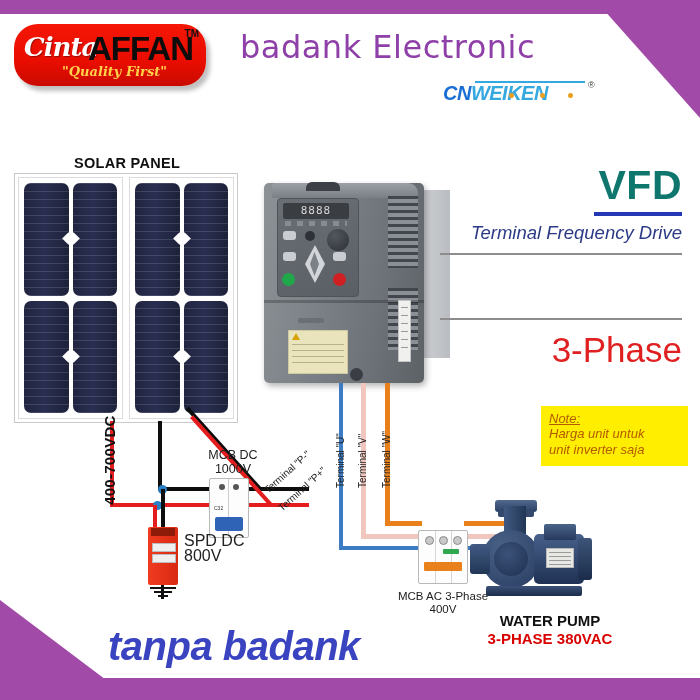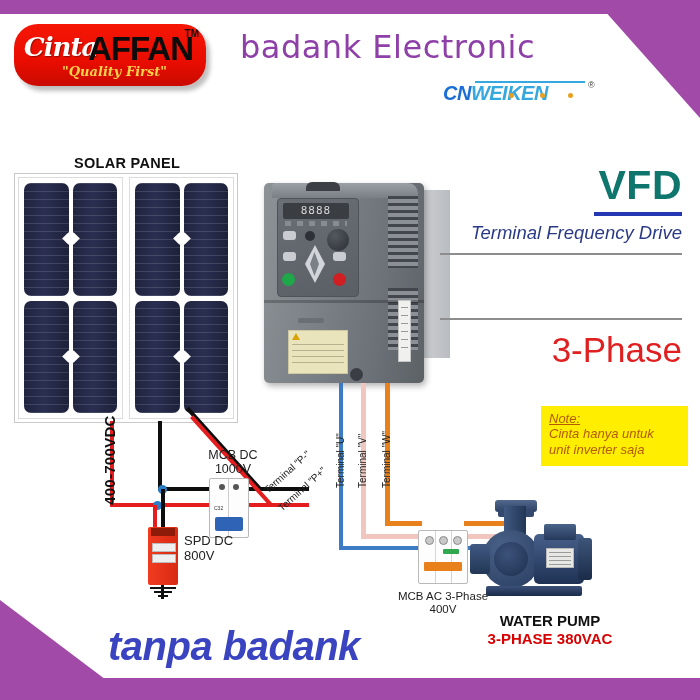--- a/index.html
+++ b/index.html
@@ -103,21 +103,21 @@
   .mcbdc .term{position:absolute;top:5px;width:6px;height:6px;border-radius:50%;background:#555;}
   .mcbdc .lever{position:absolute;left:5px;bottom:6px;width:28px;height:14px;background:#2f63b5;border-radius:2px;}
   .mcbdc .split{position:absolute;left:18px;top:0;bottom:0;width:1px;background:#ccc;}
   .mcbdc .txt{position:absolute;left:4px;top:26px;font-size:5px;color:#333;}
   .lbl-mcbdc{position:absolute;left:190px;top:448px;width:86px;text-align:center;font-size:12.5px;color:#222;line-height:14px;}
 
   
   .spd{position:absolute;left:148px;top:527px;width:30px;height:58px;background:linear-gradient(90deg,#f03b20,#d92a12);border-radius:2px;}
   .spd .slotw{position:absolute;left:4px;width:22px;height:7px;background:#efefef;border:1px solid #bbb;}
   .spd .dark{position:absolute;left:3px;top:1px;width:24px;height:8px;background:#8e1b0a;}
-  .lbl-spd{position:absolute;left:184px;top:533px;font-size:13px;color:#222;line-height:15px;}
+  .lbl-spd{position:absolute;left:184px;top:533px;font-size:16px;color:#222;line-height:15px;}
   .gnd{position:absolute;left:150px;top:585px;width:26px;}
   .gnd i{display:block;margin:2px auto;height:2px;background:#111;}
 
   
   .mcbac{position:absolute;left:418px;top:530px;width:48px;height:52px;background:#fdfdfd;border:1px solid #b9b9b9;border-radius:2px;}
   .mcbac .tm{position:absolute;top:5px;width:7px;height:7px;border-radius:50%;background:#c9c9c9;border:1px solid #8a8a8a;}
   .mcbac .lv{position:absolute;left:5px;top:31px;width:38px;height:9px;background:#e8801c;border-radius:1px;}
   .mcbac .gm{position:absolute;left:24px;top:18px;width:16px;height:5px;background:#2fa84f;border-radius:1px;}
   .mcbac .sp{position:absolute;top:0;bottom:0;width:1px;background:#d5d5d5;}
   .lbl-mcbac{position:absolute;left:385px;top:590px;width:116px;text-align:center;font-size:11.5px;color:#222;line-height:13px;}
@@ -377,19 +377,19 @@
 
   <div class="vfd">VFD</div>
   <div class="vfd-ul"></div>
   <div class="vfd-sub">Terminal Frequency Drive</div>
   <div class="rule" style="top:253px;"></div>
   <div class="rule" style="top:318px;"></div>
   <div class="spec-ph">3-Phase</div>
 
   <div class="note">
     <div class="hd">Note:</div>
-    <div class="ln">Cinta hanya untuk</div>
+    <div class="ln">Harga unit untuk</div>
     <div class="ln">unit inverter saja</div>
   </div>
 
   <div class="tagline">tanpa badank</div>
 
 </div>
 
 </body></html>

